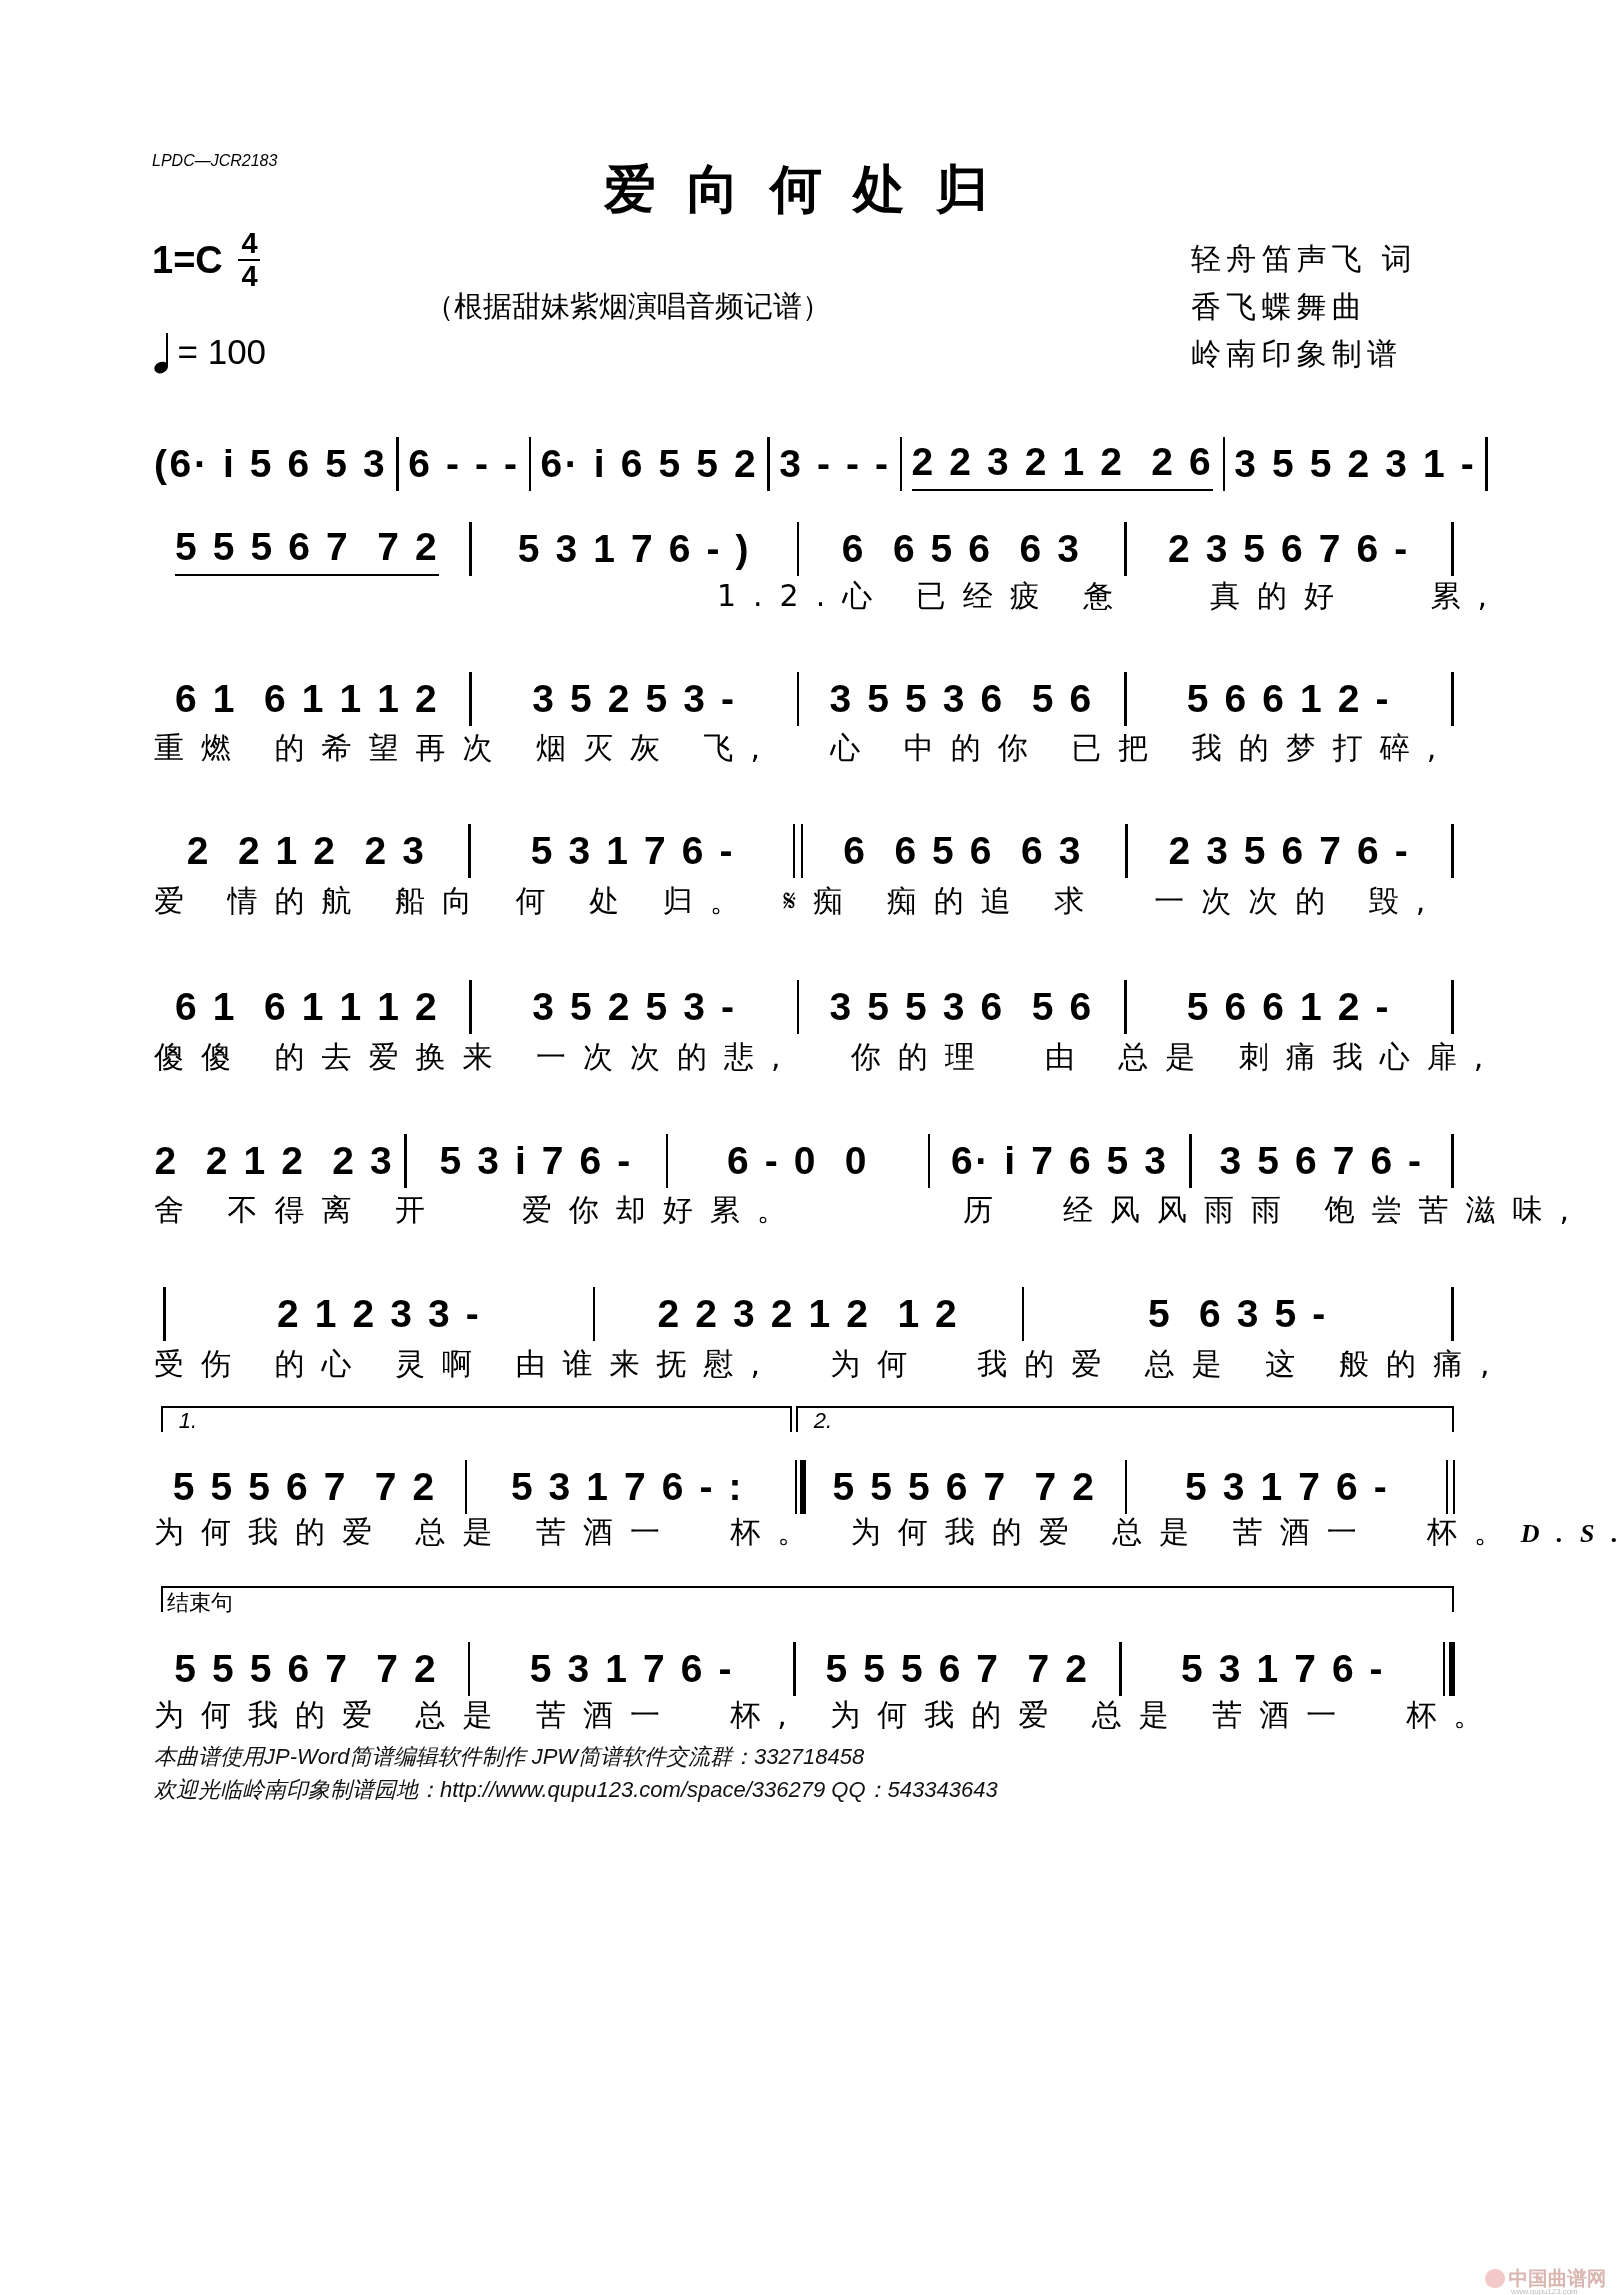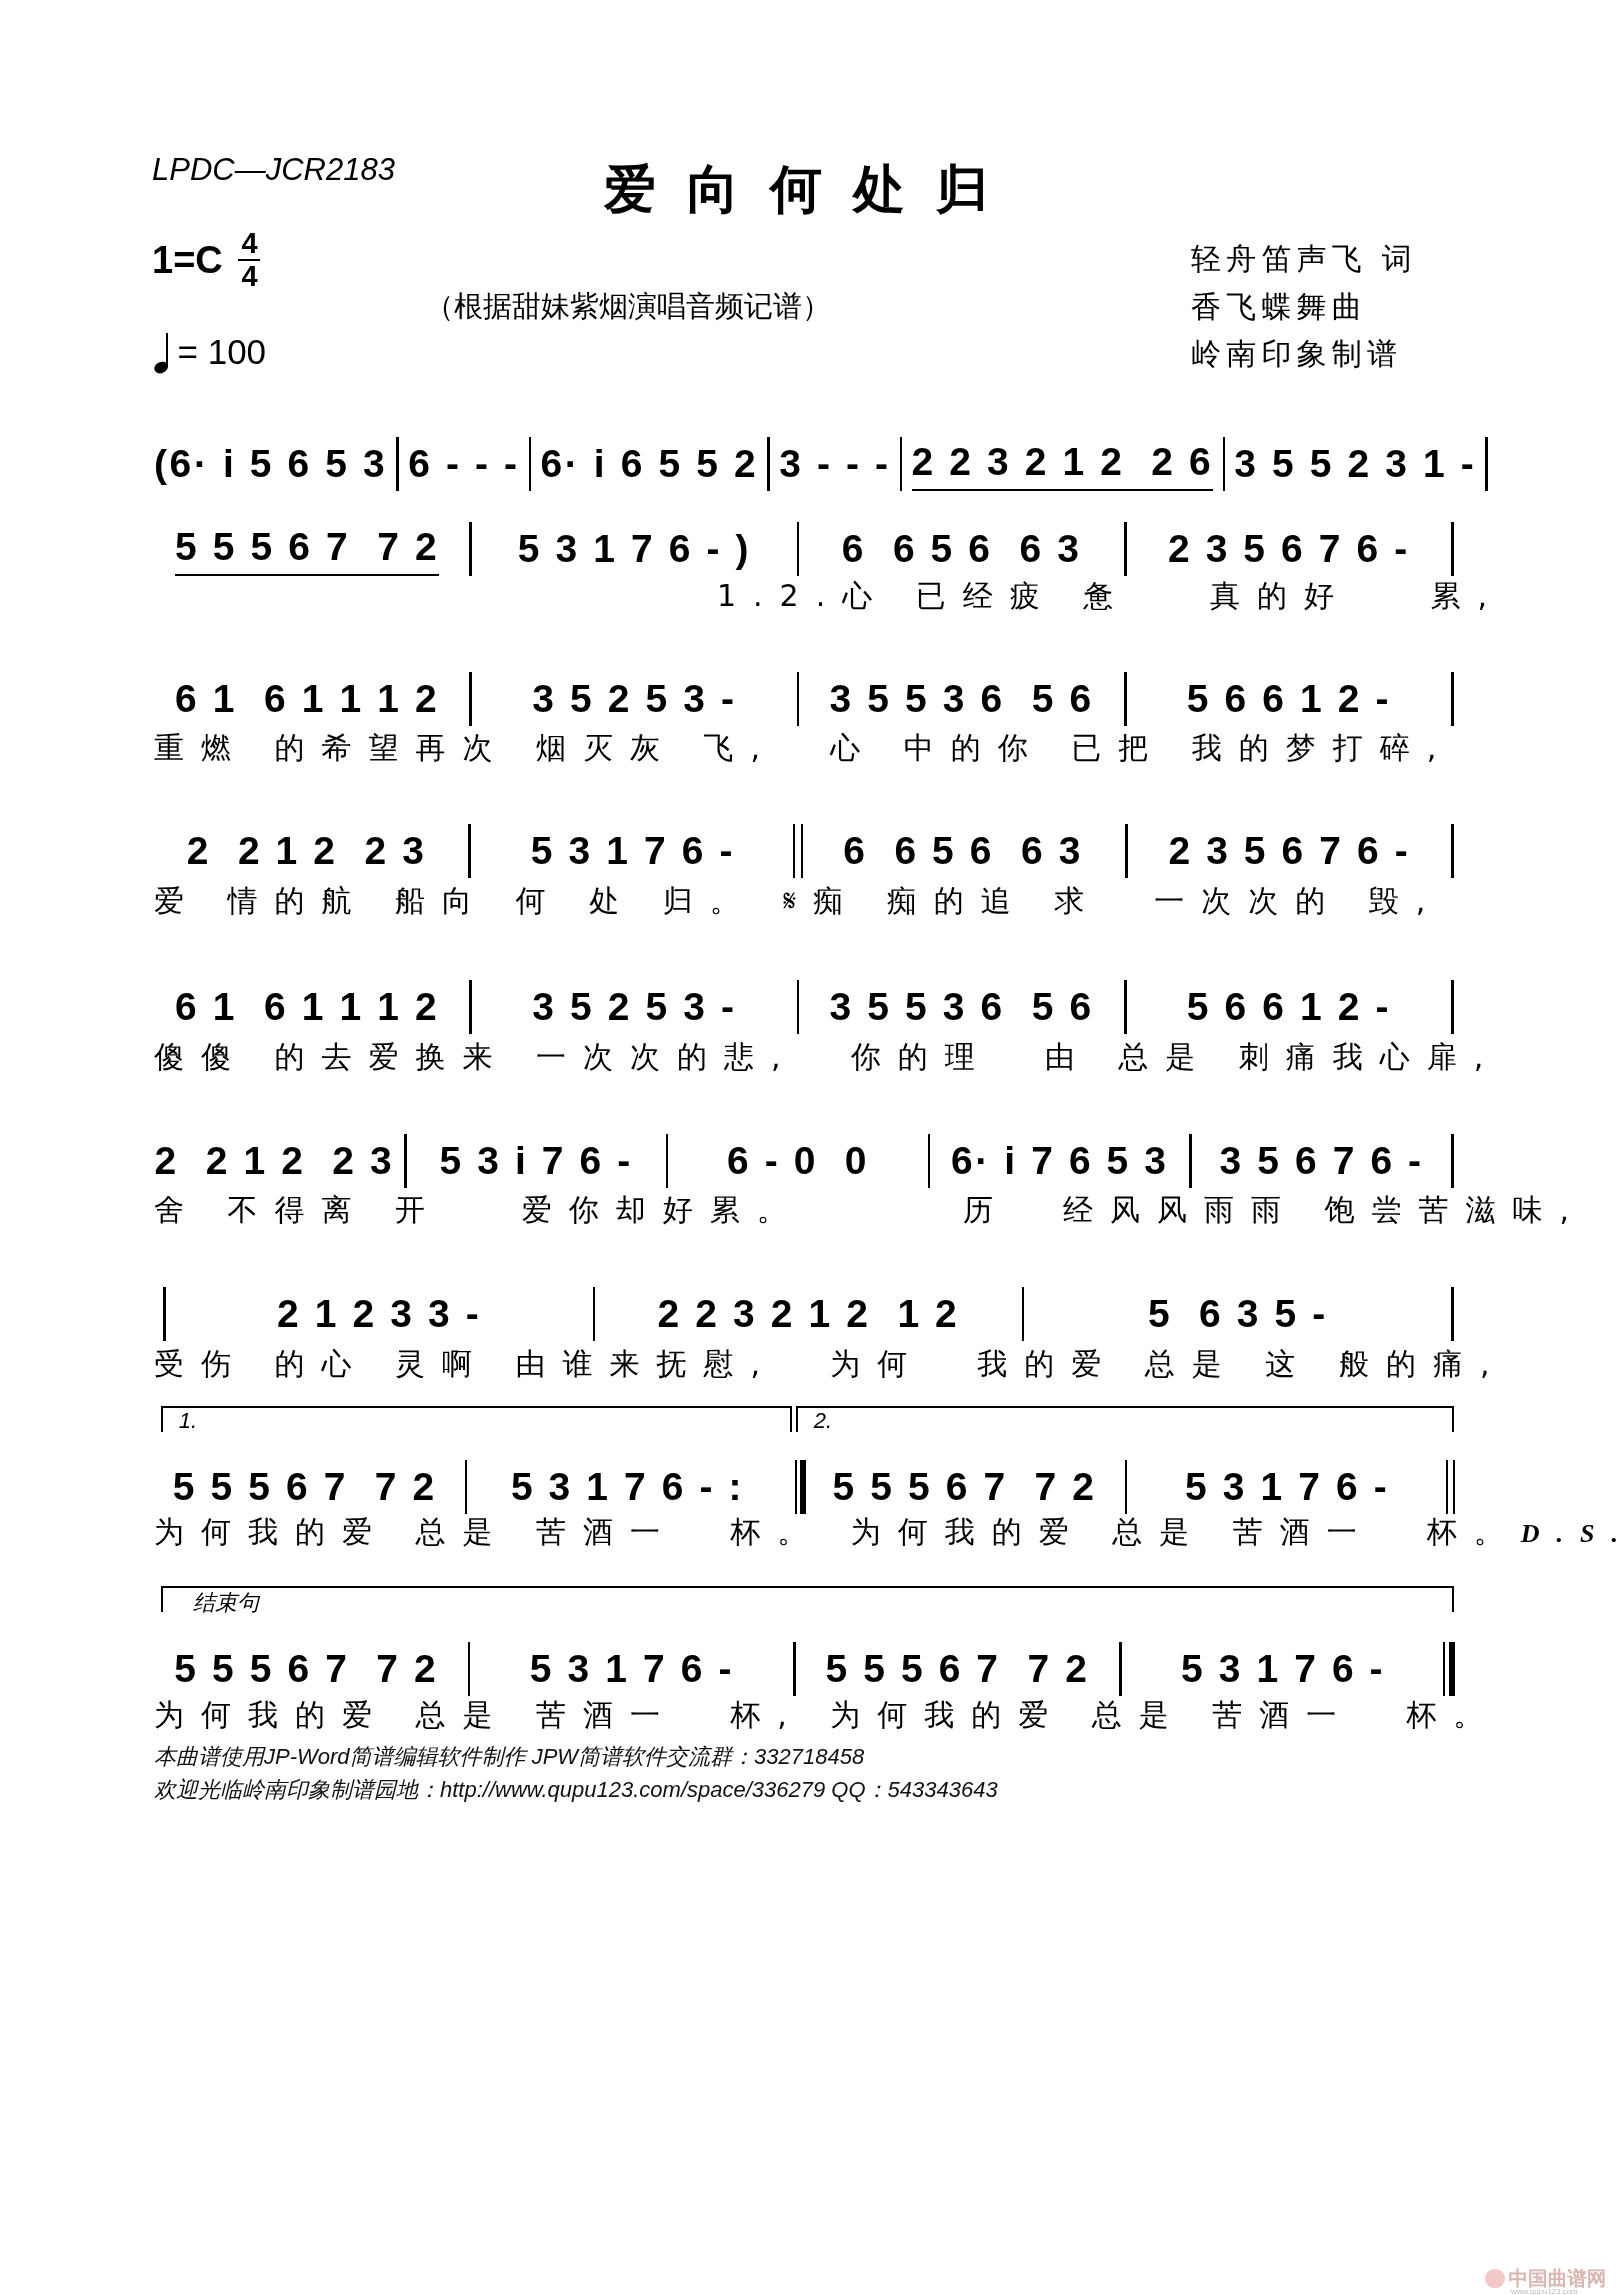--- a/index.html
+++ b/index.html
@@ -1,19 +1,19 @@
 <!DOCTYPE html>
 <html style="font-size:10.5px"><head>
 <meta charset="utf-8">
 <style>
   html, body { margin:0; padding:0; background:#ffffff; }
   body { width:1623px; height:2295px; position:relative; overflow:hidden; color:#000;
          font-family:"Liberation Sans", sans-serif; }
   .abs { position:absolute; }
-  #code { left:152px; top:152px; font-size:31px; font-style:italic; }
+  #code { left:152px; top:152px; font-size:16px; font-style:italic; }
   #title { left:0; width:1623px; top:155px; text-align:center; font-size:52px;
            font-family:"DejaVu Serif", serif; font-weight:bold; letter-spacing:31px; }
   #key { left:152px; top:230px; font-size:38px; font-weight:bold; display:flex; align-items:center; }
   #key .frac { display:inline-flex; flex-direction:column; align-items:center; margin-left:15.7px; font-size:29px; line-height:27.5px; }
   #key .frac .bar { width:22px; height:2.6px; background:#000; margin:1.3px 0; }
   #subtitle { left:0; width:1387px; top:287px; text-align:center; font-size:29px;
               font-family:"DejaVu Sans", sans-serif; padding-right:131px; box-sizing:border-box; }
   #tempo { left:154px; top:332px; font-size:35px; display:flex; align-items:flex-end; }
   #tempo .note { display:inline-block; position:relative; width:17px; height:39px; margin-right:6.5px; }
   #tempo .note .stem { position:absolute; left:11.8px; top:0; width:2.6px; height:34px; background:#000; }
@@ -27,21 +27,21 @@
   .row .fin { width:11.8px; height:54px; border-left:2px solid #000; border-right:6.5px solid #000; margin:0 7.9px; box-sizing:border-box; flex:none; }
   .row .repend { width:19.6px; height:54px; position:relative; margin:0 7.9px; flex:none; }
   .row .repend::before { content:""; position:absolute; left:9.2px; top:0; width:2px; height:54px; background:#000; }
   .row .repend::after { content:""; position:absolute; left:13.7px; top:0; width:5.9px; height:54px; background:#000; }
   .measure { display:flex; flex:1; justify-content:space-around; align-items:flex-start; }
   .n { font-size:39px; font-weight:bold; font-family:"Liberation Sans Narrow","Liberation Sans", sans-serif; line-height:54px; letter-spacing:2.6px; white-space:pre; }
   .ul { border-bottom:2.6px solid #000; }
   .lyr { position:absolute; left:154px; width:1309px; font-size:30px; font-family:"DejaVu Sans", sans-serif;
          letter-spacing:17px; white-space:pre; }
   .volta { position:absolute; height:26px; border-top:2.6px solid #000; border-left:2px solid #000; border-right:2px solid #000; font-size:22px; font-style:italic; padding-left:15.7px; box-sizing:border-box; }
-  .ending-box { position:absolute; height:26px; border-top:2.6px solid #000; border-left:2px solid #000; font-size:22px; font-style:italic; padding-left:30px; box-sizing:border-box; }
+  .ending-box { position:absolute; height:26px; border-top:2.6px solid #000; border-left:2px solid #000; font-size:22px; padding-left:4px; box-sizing:border-box; }
   .ds { font-size:26px; font-weight:bold; font-style:italic; font-family:"Liberation Serif", serif; }
   .footer { left:154px; font-size:22px; font-style:italic; color:#111; }
   #footer1 { top:1742px; } #footer2 { top:1775px; }
   #watermark { left:1485px; top:2265px; display:flex; align-items:center; gap:3.9px; }
   #watermark .logo { width:19.6px; height:19.6px; border-radius:50%; background:#f2c8c8; }
   #watermark .wm-name { font-size:19.6px; color:#d9b6b0; font-family:"DejaVu Serif", serif; font-weight:bold; }
   #watermark .wm-url { position:absolute; left:26px; top:22px; font-size:7.9px; color:#bbb; white-space:nowrap; }
 </style>
 </head>
 <body>

